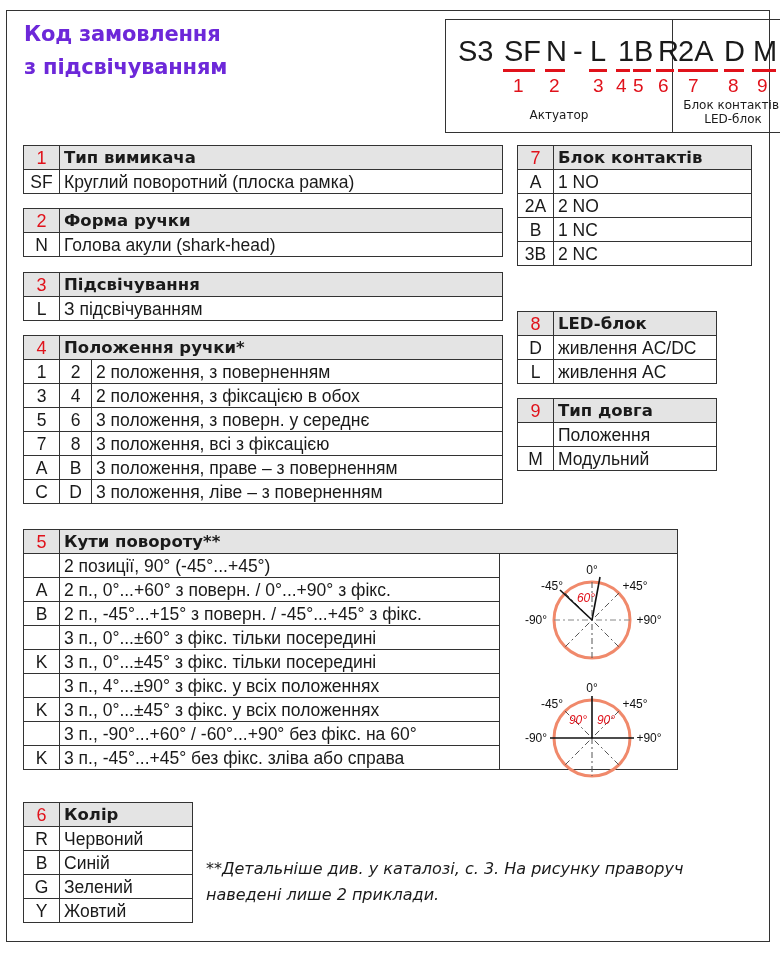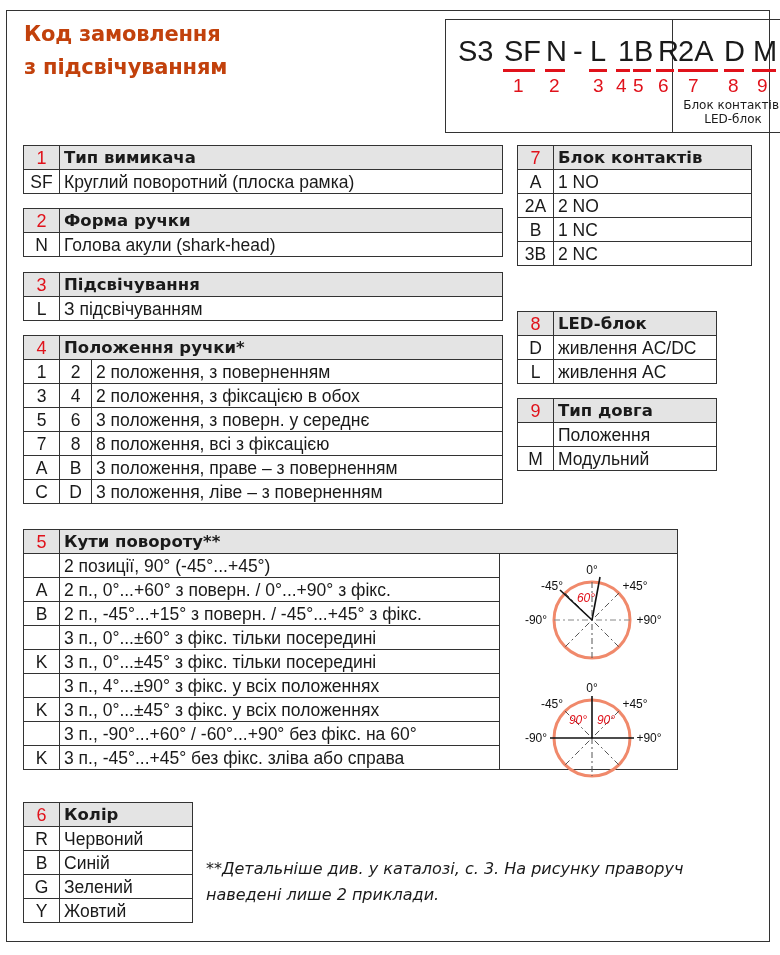--- a/index.html
+++ b/index.html
@@ -1,21 +1,21 @@
 <!DOCTYPE html>
 <html><head>
 <meta charset="utf-8">
 <style>
   html, body { margin: 0; padding: 0; background: #ffffff; }
   body { width: 780px; height: 955px; position: relative; overflow: hidden;
          font-family: "DejaVu Sans", sans-serif; color: #1a1a1a; }
   .frame { position: absolute; left: 6px; top: 10px; width: 764px; height: 932px;
            border: 1.5px solid #333; box-sizing: border-box; }
   .title { position: absolute; left: 24px; top: 18px; font-weight: bold; font-size: 21px;
-           line-height: 33px; color: #c2410c; letter-spacing: -0.2px; }
+           line-height: 33px; color: #6d28d9; letter-spacing: -0.2px; }
 
   
   .codebox { position: absolute; left: 405px; top: 19px; width: 350px; height: 114px;
              border: 1.5px solid #333; box-sizing: border-box; margin-left: 40px; }
   .codebox .divider { position: absolute; left: 226px; top: 0; bottom: 0; border-left: 1.5px solid #333; }
   .code-seg { position: absolute; top: 14px; font-size: 29px; line-height: 34px; color: #1a1a1a;
               font-family: "Liberation Sans", sans-serif; }
   .code-ul { position: absolute; top: 49px; height: 3px; background: #e0121b; }
   .code-num { position: absolute; top: 55px; font-size: 19px; color: #e0121b;
               font-family: "Liberation Sans", sans-serif; }
@@ -75,20 +75,21 @@
   <span class="code-num" style="left:67px">1</span>
   <span class="code-num" style="left:103px">2</span>
   <span class="code-num" style="left:147px">3</span>
   <span class="code-num" style="left:170px">4</span>
   <span class="code-num" style="left:187px">5</span>
   <span class="code-num" style="left:212px">6</span>
   <span class="code-num" style="left:242px">7</span>
   <span class="code-num" style="left:282px">8</span>
   <span class="code-num" style="left:311px">9</span>
 
+  <div class="code-cap" style="left:0;width:226px;top:88px">Актуатор</div>
   <div class="code-cap" style="left:226px;width:122px;top:78px">
     <div>Блок контактів,</div>
     <div>LED-блок</div>
   </div>
 </div>
 
 <table class="spec" style="left:23px;top:145px;width:480px">
   <colgroup>
       <col style="width:36px">
       <col>
@@ -161,21 +162,21 @@
     <td>2 положення, з фіксацією в обох</td>
   </tr>
   <tr>
     <td class="k">5</td>
     <td class="k">6</td>
     <td>3 положення, з поверн. у середнє</td>
   </tr>
   <tr>
     <td class="k">7</td>
     <td class="k">8</td>
-    <td>8 положення, всі з фіксацією</td>
+    <td>3 положення, всі з фіксацією</td>
   </tr>
   <tr>
     <td class="k">A</td>
     <td class="k">B</td>
     <td>3 положення, праве – з поверненням</td>
   </tr>
   <tr>
     <td class="k">C</td>
     <td class="k">D</td>
     <td>3 положення, ліве – з поверненням</td>

